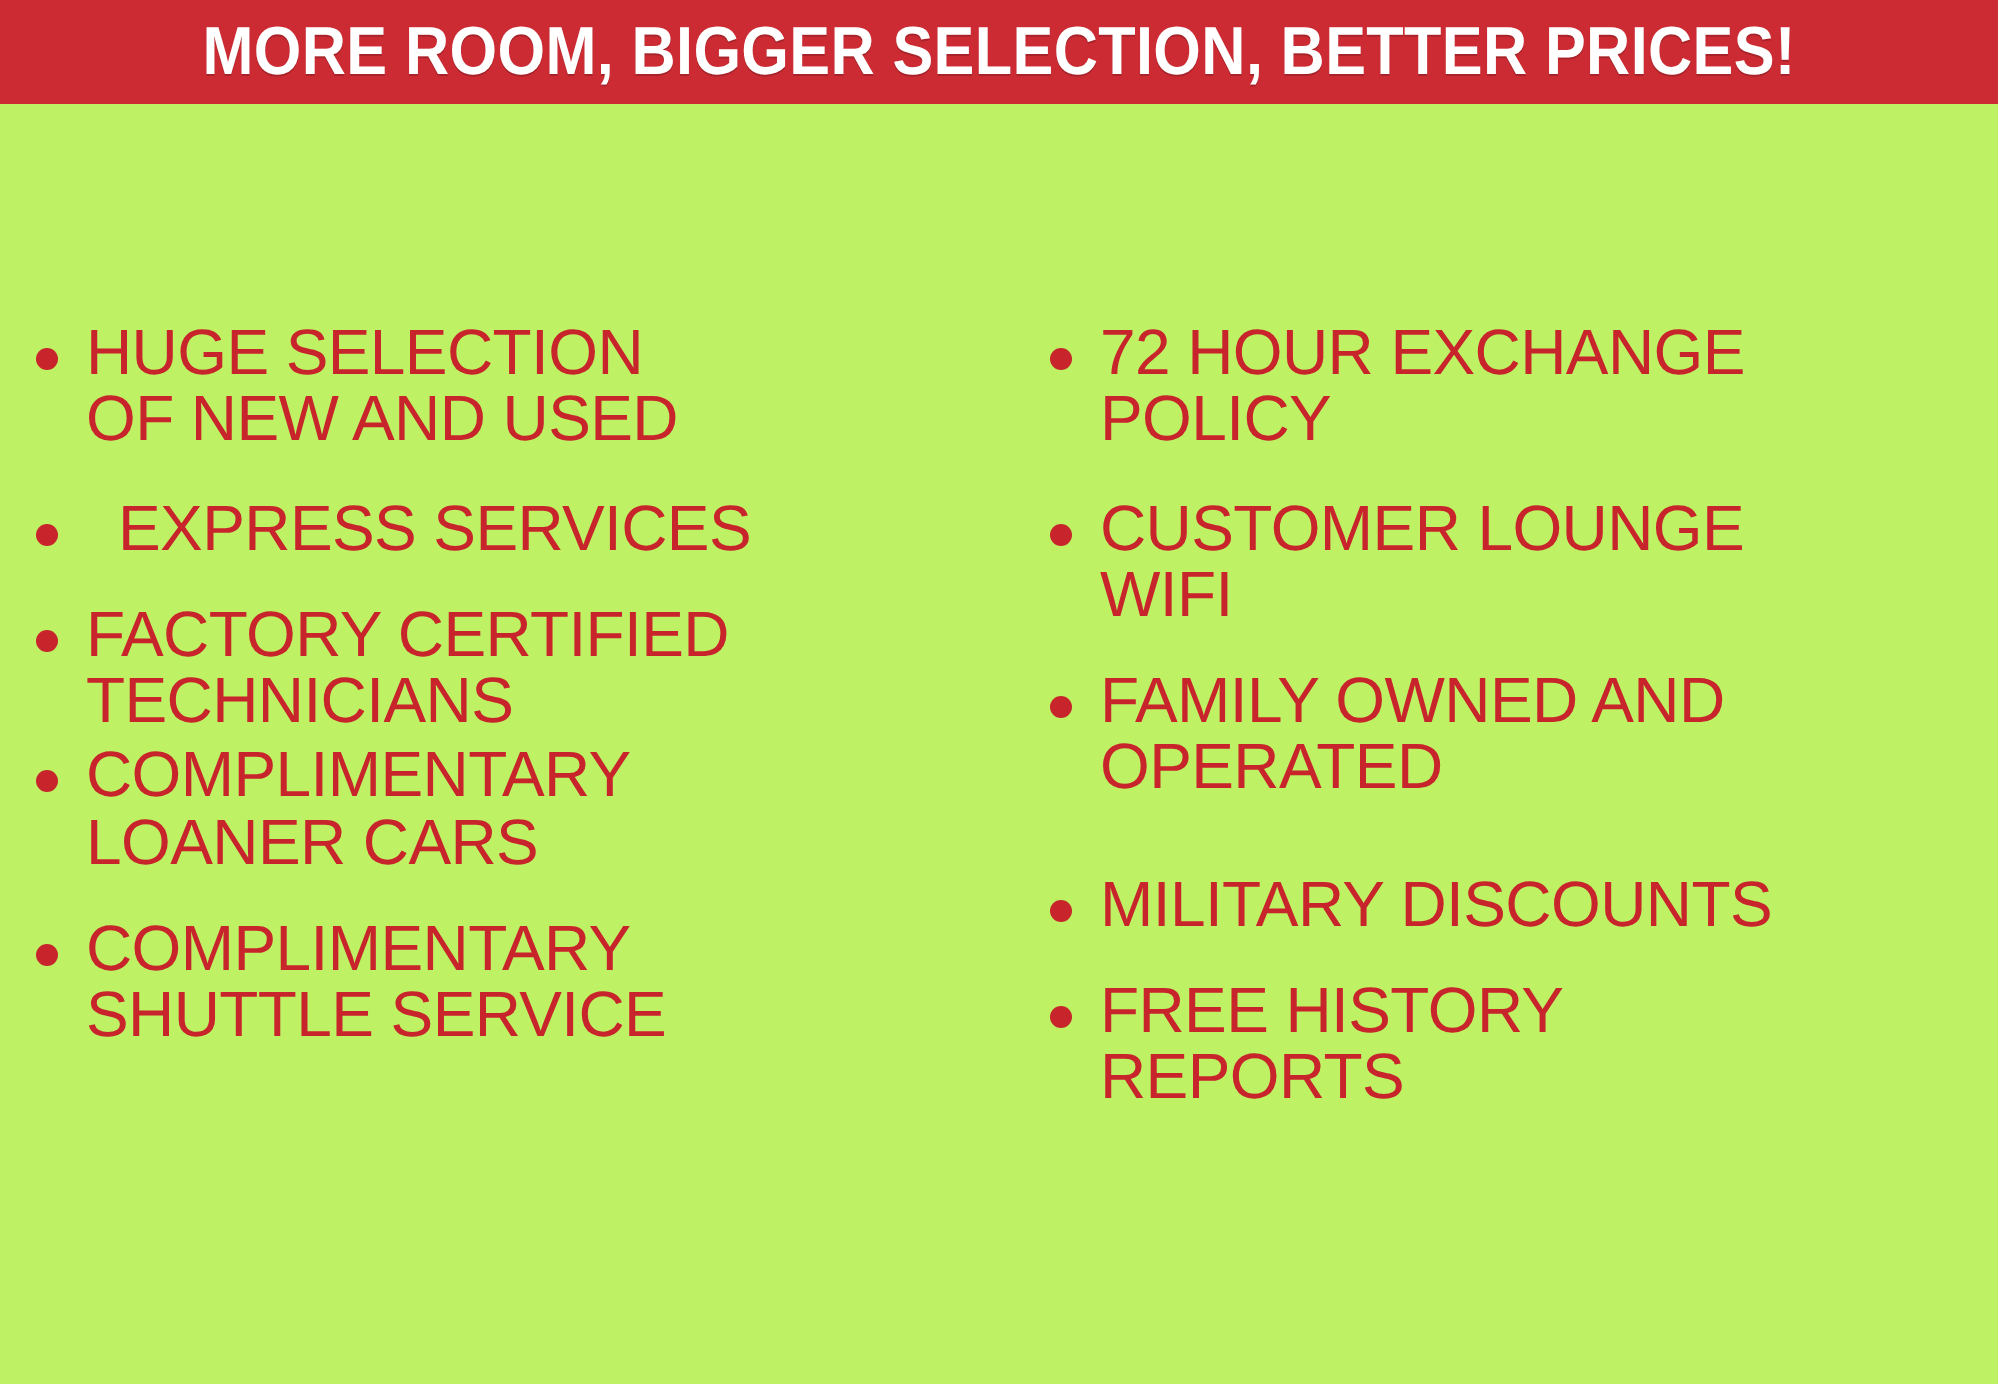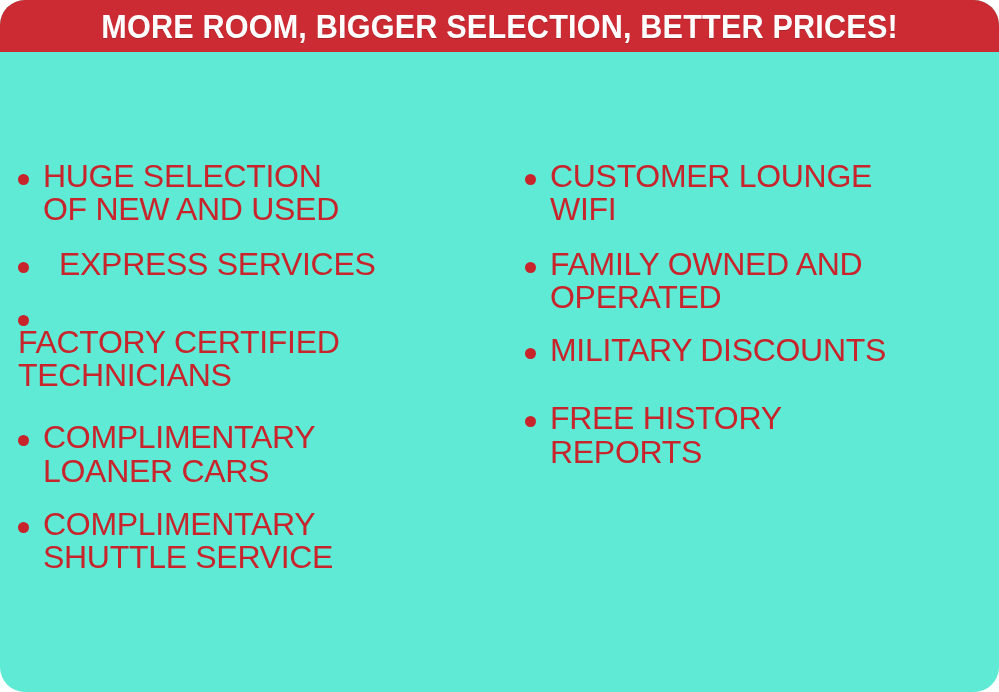--- a/index.html
+++ b/index.html
@@ -8,23 +8,22 @@
     background: #ffffff;
   }
   body {
     font-family: "Liberation Sans", sans-serif;
   }
 
   .poster {
     position: relative;
     width: 999px;
     height: 692px;
-    background: #5eead4;
+    background: #bef264;
     overflow: hidden;
-    border-radius: 25px;
   }
 
   
   .banner {
     position: absolute;
     left: 0;
     top: 0;
     width: 999px;
     height: 52px;
     background: #cc2b33;
@@ -113,21 +112,21 @@
     font-weight: 400;
     font-size: 32px;
     line-height: 1.04;
     letter-spacing: -0.3px;
     white-space: pre-line;
   }
 
   
   .col-left  .bullet-item:nth-child(1) { margin-bottom: 21px; }
   .col-left  .bullet-item:nth-child(2) { margin-bottom: 20px; gap: 16px; }
-  .col-left  .bullet-item:nth-child(3) { margin-bottom: 29px; flex-direction: column; }
+  .col-left  .bullet-item:nth-child(3) { margin-bottom: 4px; }
   .col-left  .bullet-item:nth-child(4) { margin-bottom: 20px; }
 
   .col-right .bullet-item:nth-child(1) { margin-bottom: 21px; }
   .col-right .bullet-item:nth-child(2) { margin-bottom: 20px; }
   .col-right .bullet-item:nth-child(3) { margin-bottom: 35px; }
   .col-right .bullet-item:nth-child(4) { margin-bottom: 20px; }
   .col-right .bullet-item:nth-child(5) { margin-bottom: 21px; }
 </style>
 </head>
 <body>
@@ -164,20 +163,25 @@
       <div class="bullet-item">
         <span class="bullet-dot"></span>
         <span class="bullet-text">COMPLIMENTARY
 SHUTTLE SERVICE</span>
       </div>
     </div>
 
     <div class="col col-right">
       <div class="bullet-item">
         <span class="bullet-dot"></span>
+        <span class="bullet-text">72 HOUR EXCHANGE
+POLICY</span>
+      </div>
+      <div class="bullet-item">
+        <span class="bullet-dot"></span>
         <span class="bullet-text">CUSTOMER LOUNGE
 WIFI</span>
       </div>
       <div class="bullet-item">
         <span class="bullet-dot"></span>
         <span class="bullet-text">FAMILY OWNED AND
 OPERATED</span>
       </div>
       <div class="bullet-item">
         <span class="bullet-dot"></span>

